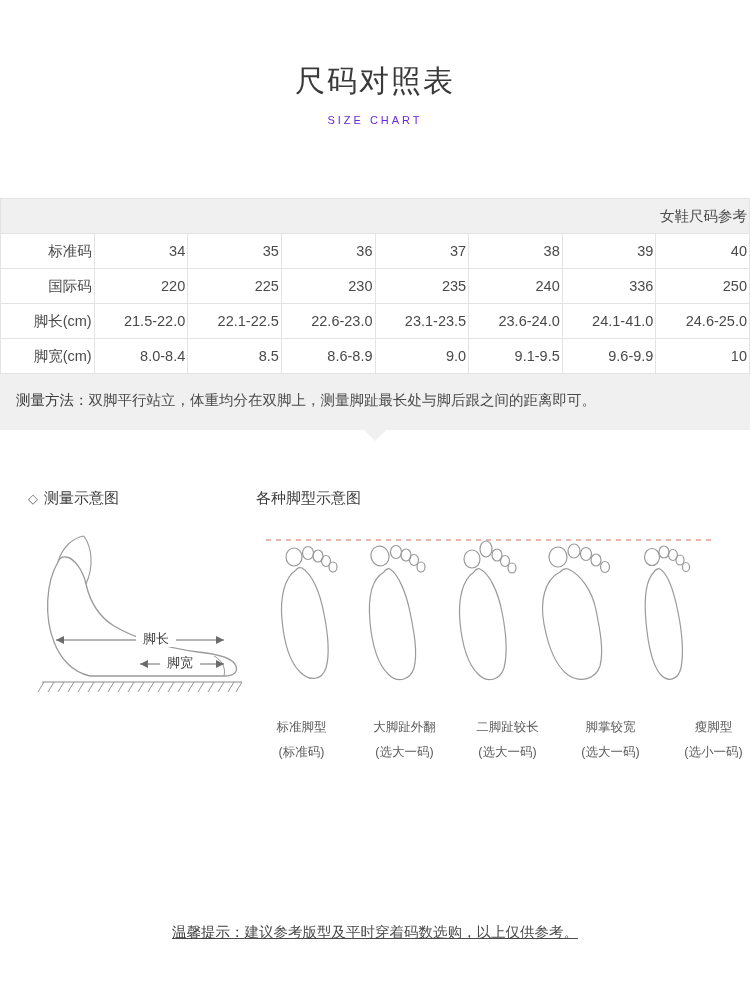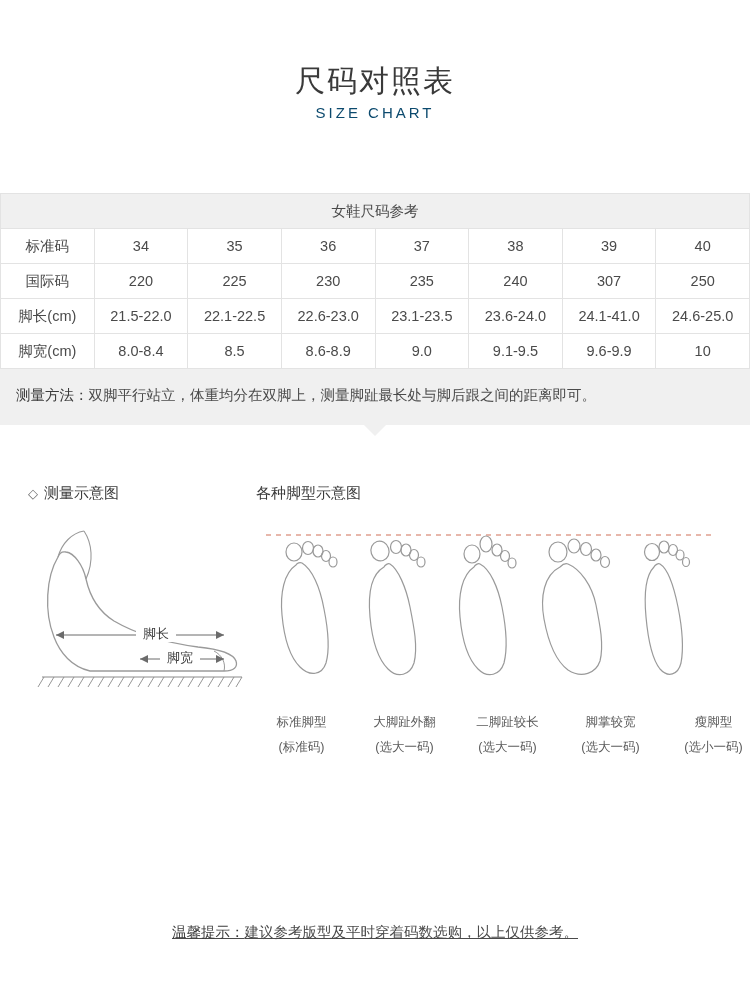--- a/index.html
+++ b/index.html
@@ -28,39 +28,39 @@
   }
   .title-cn {
     font-size: 30px;
     letter-spacing: 2px;
     color: #3a3a3a;
     font-weight: normal;
     margin: 0;
     line-height: 1.3;
   }
   .title-en {
-    font-size: 15px;
+    font-size: 11px;
     letter-spacing: 3px;
-    color: #0c4a6e;
-    margin-top: 4px;
+    color: #6d28d9;
+    margin-top: 14px;
   }
 
   
   .table-wrap {
     margin-top: 72px;
     width: 750px;
   }
   table.size-table {
     border-collapse: collapse;
     width: 750px;
     table-layout: fixed;
   }
   table.size-table td {
     border: 1px solid #e3e3e3;
-    text-align: center;
+    text-align: right;
     font-size: 14.5px;
     color: #4a4a4a;
     height: 34px;
     padding: 0 2px;
     white-space: nowrap;
     overflow: hidden;
   }
   .tbl-head td {
     background: #f0f0f0;
     font-size: 16px;
@@ -186,21 +186,21 @@
         <td>39</td>
         <td class="last-col">40</td>
       </tr>
       <tr>
         <td class="row-label">国际码</td>
         <td>220</td>
         <td>225</td>
         <td>230</td>
         <td>235</td>
         <td>240</td>
-        <td>307</td>
+        <td>336</td>
         <td class="last-col">250</td>
       </tr>
       <tr>
         <td class="row-label">脚长(cm)</td>
         <td>21.5-22.0</td>
         <td>22.1-22.5</td>
         <td>22.6-23.0</td>
         <td>23.1-23.5</td>
         <td>23.6-24.0</td>
         <td>24.1-41.0</td>

